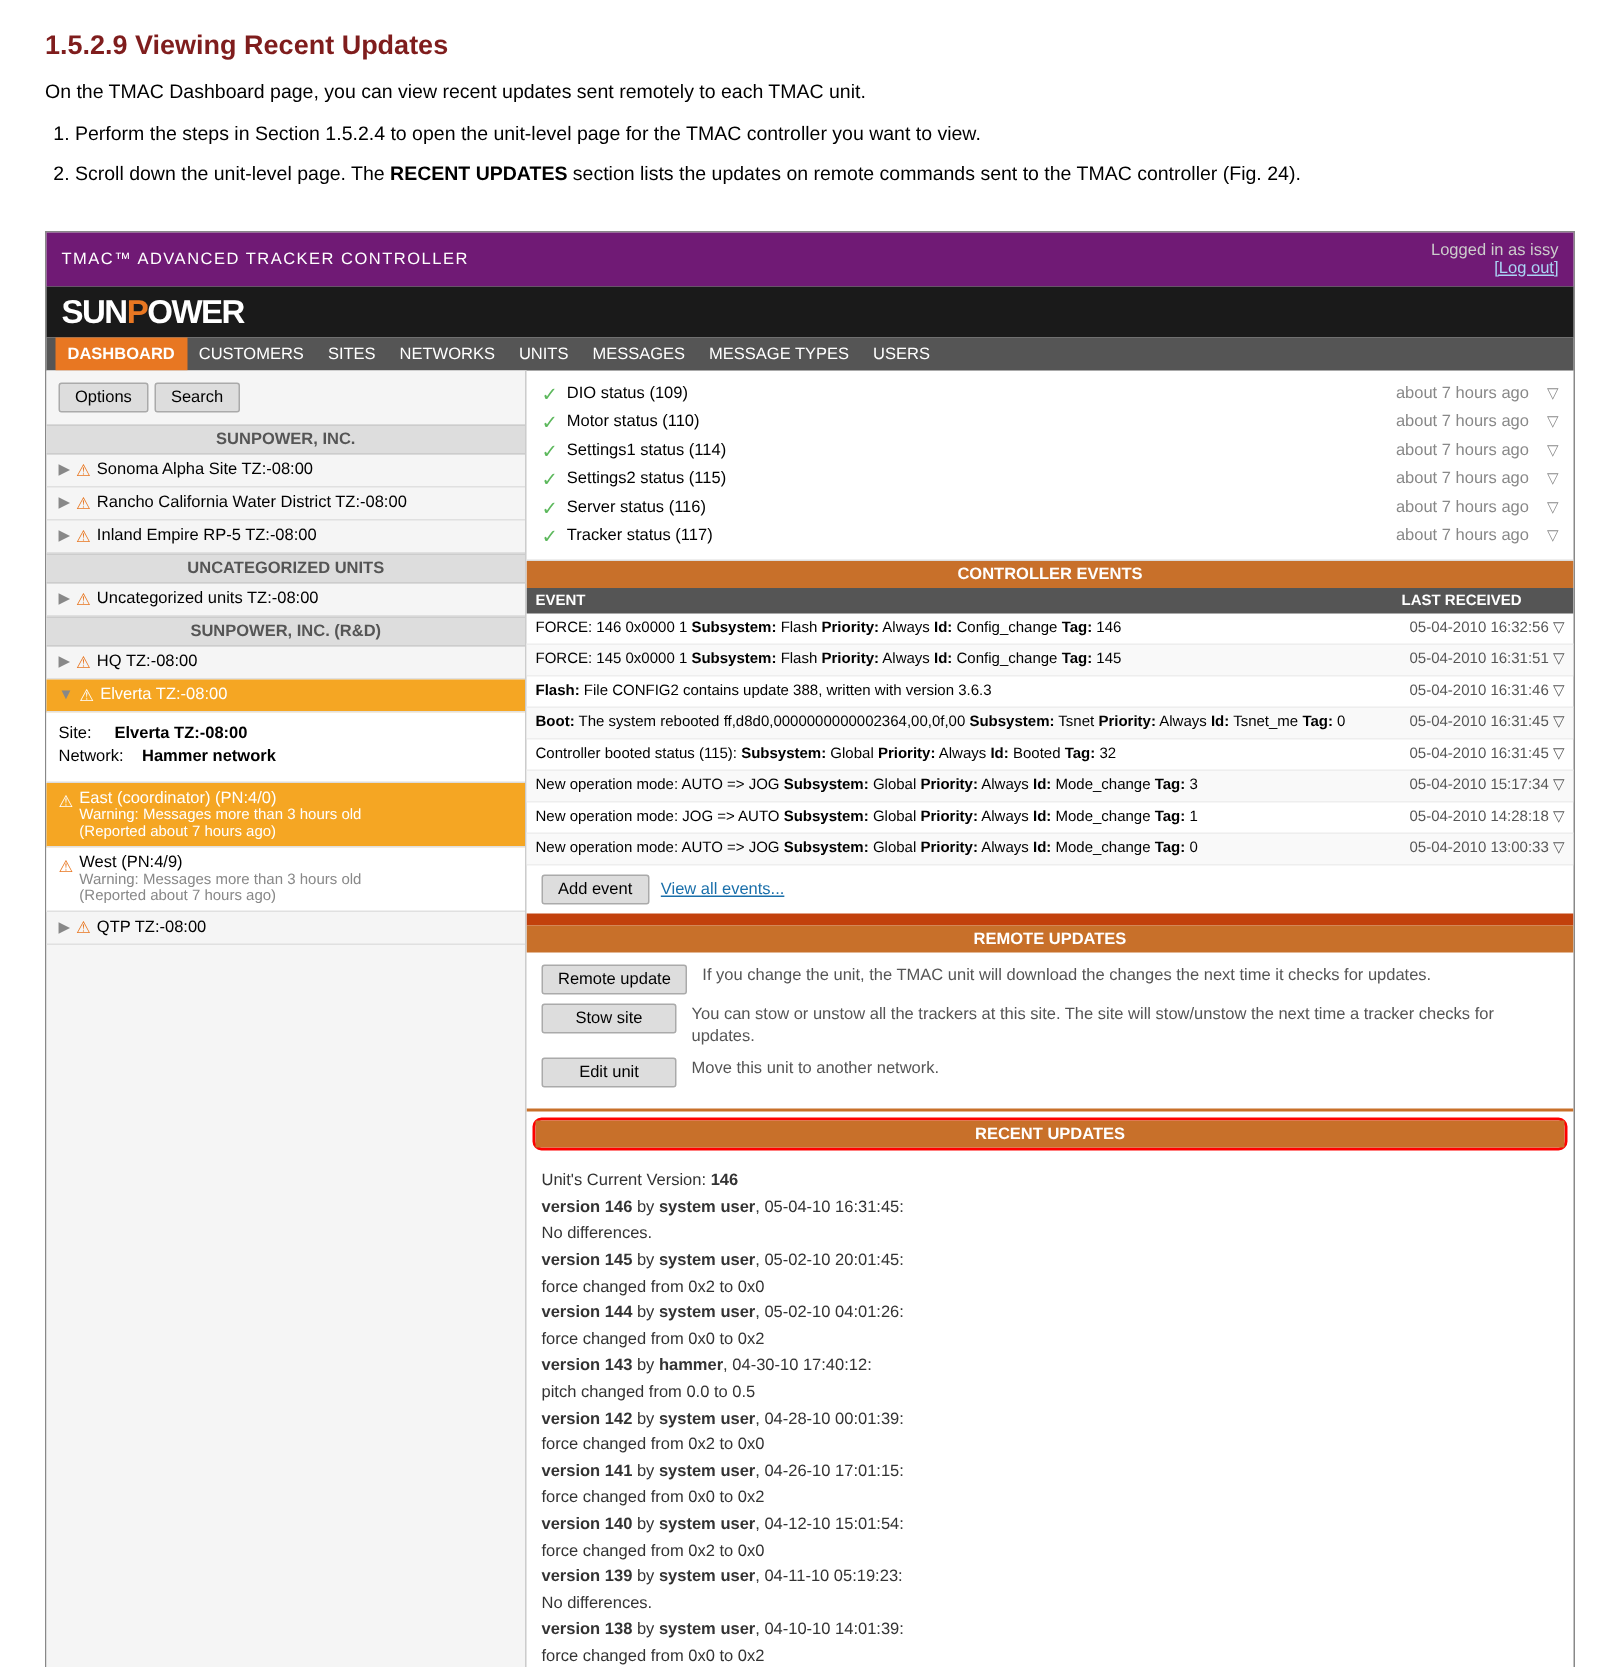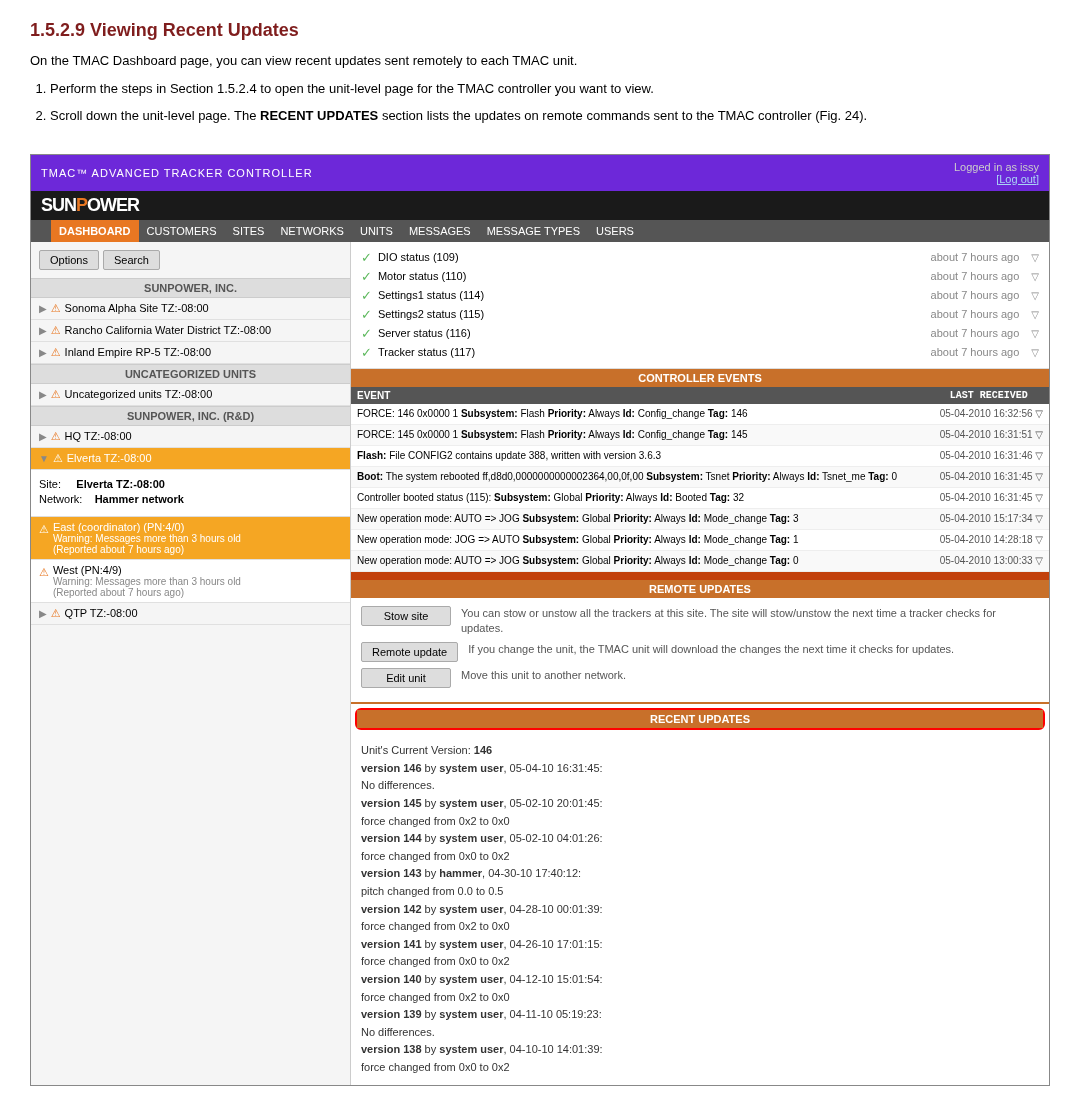--- a/index.html
+++ b/index.html
@@ -7,29 +7,29 @@
 
     .doc-content { padding: 20px 30px; }
     .section-title { color: #7f1d1d; font-size: 18px; font-weight: bold; margin-bottom: 10px; }
     .section-text { font-size: 13px; margin-bottom: 8px; line-height: 1.5; }
     .numbered-list { padding-left: 20px; margin-bottom: 28px; }
     .numbered-list li { font-size: 13px; margin-bottom: 8px; line-height: 1.5; }
 
     .app-container { border: 1px solid #888; margin: 20px 0; background: #fff; width: 1020px; }
 
     
-    .app-header { background: #6d28d9; display: flex; align-items: center; justify-content: space-between; padding: 6px 10px; }
+    .app-header { background: #701a75; display: flex; align-items: center; justify-content: space-between; padding: 6px 10px; }
     .app-title { color: #fff; font-size: 11px; text-transform: uppercase; letter-spacing: 1px; }
     .app-login { color: #ccc; font-size: 11px; text-align: right; }
     .app-login a { color: #aad4f5; }
-    .logo-text { color: #fff; font-size: 18px; font-weight: bold; letter-spacing: -1px; }
+    .logo-text { color: #fff; font-size: 22px; font-weight: bold; letter-spacing: -1px; }
     .logo-text span { color: #e87722; }
 
     
-    .nav-bar { background: #555; display: flex; align-items: flex-start; padding: 0 20px; }
+    .nav-bar { background: #555; display: flex; align-items: flex-start; padding: 0 6px; }
     .nav-item { color: #fff; font-size: 11px; padding: 5px 8px; cursor: pointer; text-decoration: none; }
     .nav-item.active { background: #e87722; color: #fff; font-weight: bold; }
 
     
     .main-layout { display: flex; }
 
     
     .sidebar { width: 320px; border-right: 1px solid #ccc; background: #f5f5f5; min-height: 500px; }
     .sidebar-buttons { padding: 8px; display: flex; gap: 4px; }
     .sidebar-btn { background: #ddd; border: 1px solid #aaa; padding: 3px 10px; font-size: 11px; cursor: pointer; border-radius: 2px; }
@@ -62,21 +62,21 @@
     .status-label { flex: 1; }
     .status-time { color: #888; font-size: 11px; margin-right: 12px; }
     .status-arrow { color: #888; font-size: 10px; }
 
     
     .content-section-header { background: #c8702a; color: #fff; text-align: center; font-size: 11px; font-weight: bold; padding: 3px 0; margin: 0; }
 
     
     .events-table { width: 100%; font-size: 10px; border-collapse: collapse; }
     .events-table th { background: #555; color: #fff; padding: 3px 6px; text-align: left; font-size: 10px; }
-    .events-table th.right { text-align: center; font-family: Liberation Mono, monospace; }
+    .events-table th.right { text-align: left; }
     .events-table td { padding: 3px 6px; border-bottom: 1px solid #eee; vertical-align: top; line-height: 1.4; }
     .events-table td.right { text-align: right; color: #555; white-space: nowrap; }
     .events-table tr:nth-child(even) { background: #f9f9f9; }
 
     .bold-label { font-weight: bold; }
 
     
     .event-actions { padding: 6px 10px; display: flex; align-items: center; gap: 8px; font-size: 11px; }
     .event-btn { background: #ddd; border: 1px solid #aaa; padding: 3px 10px; font-size: 11px; cursor: pointer; border-radius: 2px; }
     .event-link { color: #1a6faa; text-decoration: underline; cursor: pointer; font-size: 11px; }
@@ -285,31 +285,35 @@
               <td>New operation mode: JOG =&gt; AUTO <span class="bold-label">Subsystem:</span> Global <span class="bold-label">Priority:</span> Always <span class="bold-label">Id:</span> Mode_change <span class="bold-label">Tag:</span> 1</td>
               <td class="right">05-04-2010 14:28:18 ▽</td>
             </tr>
             <tr>
               <td>New operation mode: AUTO =&gt; JOG <span class="bold-label">Subsystem:</span> Global <span class="bold-label">Priority:</span> Always <span class="bold-label">Id:</span> Mode_change <span class="bold-label">Tag:</span> 0</td>
               <td class="right">05-04-2010 13:00:33 ▽</td>
             </tr>
           </tbody>
         </table>
 
+        <div class="event-actions">
+          <button class="event-btn">Add event</button>
+          <a class="event-link">View all events...</a>
+        </div>
 
         <div class="remote-section">
           <div class="content-section-header">REMOTE UPDATES</div>
           <div class="remote-buttons">
             <div class="remote-row">
+              <button class="remote-btn">Remote update</button>
+              <span class="remote-desc">If you change the unit, the TMAC unit will download the changes the next time it checks for updates.</span>
+            </div>
+            <div class="remote-row">
               <button class="remote-btn">Stow site</button>
               <span class="remote-desc">You can stow or unstow all the trackers at this site. The site will stow/unstow the next time a tracker checks for updates.</span>
-            </div>
-            <div class="remote-row">
-              <button class="remote-btn">Remote update</button>
-              <span class="remote-desc">If you change the unit, the TMAC unit will download the changes the next time it checks for updates.</span>
             </div>
             <div class="remote-row">
               <button class="remote-btn">Edit unit</button>
               <span class="remote-desc">Move this unit to another network.</span>
             </div>
           </div>
         </div>
 
         <div class="recent-section">
           <div style="border: 2px solid red; border-radius: 6px; margin: 4px; display: inline-block; width: calc(100% - 8px);">

